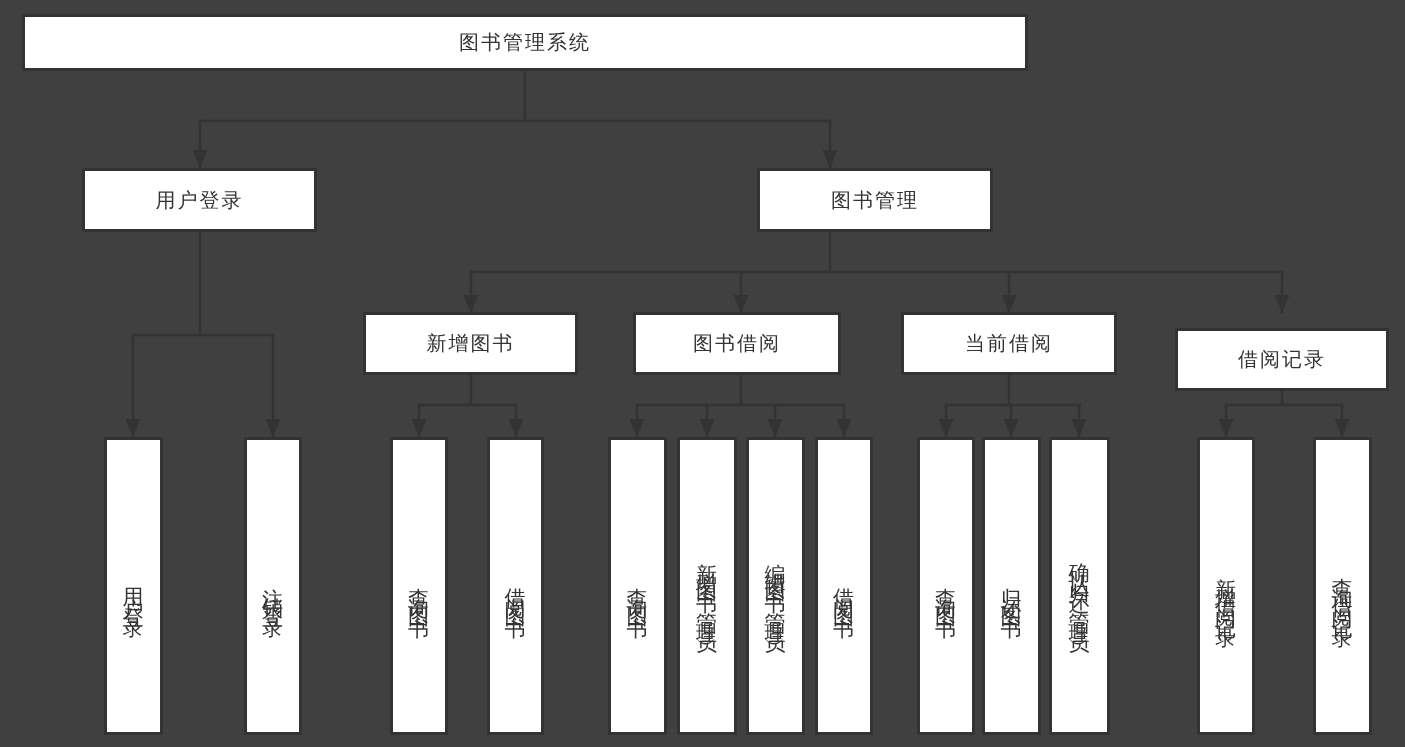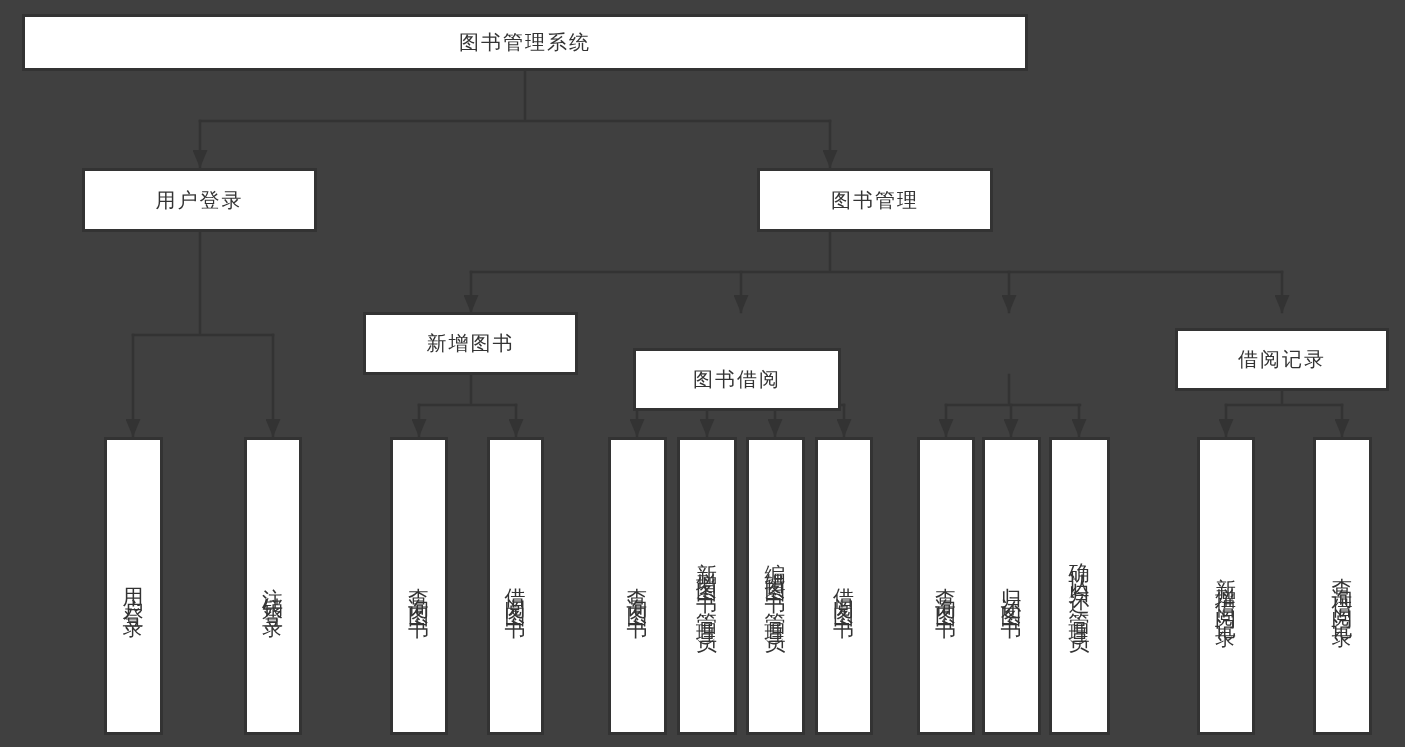--- a/index.html
+++ b/index.html
@@ -109,22 +109,25 @@
   <div class="box h-box" style="left:82px; top:168px; width:235px; height:64px;">
     <span>用户登录</span>
   </div>
   <div class="box h-box" style="left:711px; top:168px; width:236px; height:64px;margin-left:46px;">
     <span>图书管理</span>
   </div>
 
   <div class="box h-box" style="left:363px; top:312px; width:215px; height:63px;">
     <span>新增图书</span>
   </div>
-  <div class="box h-box" style="left:633px; top:312px; width:208px; height:63px;margin-top:36px;">
+  <div class="box h-box" style="left:633px; top:312px; width:208px; height:63px;">
     <span>图书借阅</span>
+  </div>
+  <div class="box h-box" style="left:901px; top:312px; width:216px; height:63px;">
+    <span>当前借阅</span>
   </div>
   <div class="box h-box" style="left:1175px; top:328px; width:214px; height:63px;">
     <span>借阅记录</span>
   </div>
 
   <div class="box v-box" style="left:104px; top:437px; width:59px; height:298px;">
     <span>用户登录</span>
   </div>
   <div class="box v-box" style="left:244px; top:437px; width:58px; height:298px;">
     <span>注销登录</span>

